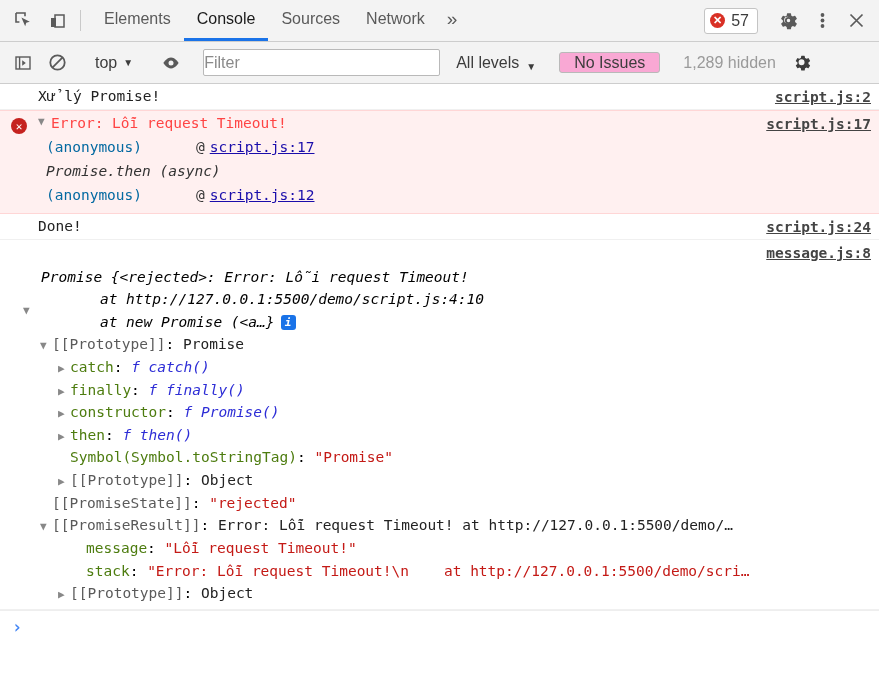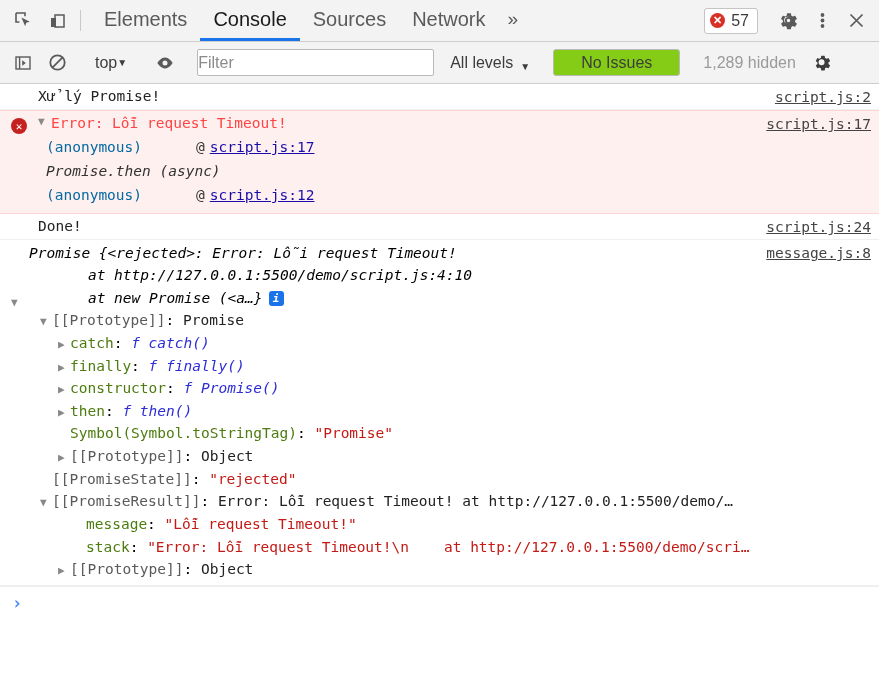--- a/index.html
+++ b/index.html
@@ -22,21 +22,21 @@
   }
   .tb-icon {
     width: 34px; display: flex; align-items: center; justify-content: center;
     color: #5a5a5a; cursor: pointer;
   }
   .tb-icon:first-child { margin-left: 6px; }
   .vsep { width: 1px; background: #c9c9c9; margin: 10px 6px; }
   .tabs { display: flex; align-items: stretch; margin-left: 4px; }
   .tab {
     padding: 0 13px; display: flex; align-items: center;
-    font-size: 20px; color: #5a5a5a; cursor: pointer; white-space: nowrap;
+    font-size: 16px; color: #5a5a5a; cursor: pointer; white-space: nowrap;
     border-bottom: 3px solid transparent;
   }
   .tab.active { color: #1a1a1a; border-bottom-color: #1a73e8; }
   .tab.more { font-size: 19px; padding: 0 9px; color:#5a5a5a; }
   .tabbar-right { margin-left: auto; display: flex; align-items: center; padding-right: 6px; }
   .errbadge {
     display: flex; align-items: center; gap: 6px;
     border: 1px solid #c4c4c4; border-radius: 3px;
     height: 26px; padding: 0 8px 0 5px; background: #fff; cursor: pointer;
   }
@@ -49,35 +49,35 @@
 
   
   .filterbar {
     height: 42px; min-height: 42px;
     background: #f3f3f3;
     border-bottom: 1px solid #cdcdcd;
     display: flex; align-items: center; padding: 0 6px;
   }
   .fb-icon { width: 34px; height: 30px; display: flex; align-items: center; justify-content: center; color:#5a5a5a; cursor: pointer; }
   .ctx-select {
-    display: flex; align-items: center; 
+    display: flex; align-items: center; gap: 6px;
     font-size: 16px; color: #3c3c3c; padding: 0 8px; cursor: pointer;
   }
   .caret { font-size: 10px; color:#3c3c3c; }
   .filter-input {
     flex: 0 0 auto; width: 237px; height: 27px;
     border: 1px solid #b9b9b9; background: #fff; border-radius: 2px;
     font-size: 16px; color: #222; padding: 0 0; margin: 0 6px 0 2px;
     font-family: "Liberation Sans", sans-serif;
   }
   .filter-input::placeholder { color: #8a8a8a; }
   .levels { display:flex; align-items:flex-end; gap:7px; font-size:16px; color:#3c3c3c; padding: 0 10px; cursor:pointer; }
   .issues-btn {
-    border: 1px solid #b9b9b9; border-radius: 3px; background: #84cc16;
-    height: 27px; padding: 0 27px; font-size: 16px; color: #3c3c3c;
+    border: 1px solid #b9b9b9; border-radius: 3px; background: #f9a8d4;
+    height: 21px; padding: 0 14px; font-size: 16px; color: #3c3c3c;
     display:flex; align-items:center; cursor:pointer;
     font-family: "Liberation Sans", sans-serif;
   }
   .hidden-count { font-size: 16px; color: #9a9a9a; padding: 0 10px; white-space: nowrap; }
 
   
   .console {
     flex: 1; overflow: hidden; background: #fff;
     font-family: "DejaVu Sans Mono", monospace;
     font-size: 14.5px;
@@ -85,20 +85,21 @@
   .msg {
     position: relative;
     border-bottom: 1px solid #f0f0f0;
     padding: 4px 0 4px 0;
     min-height: 26px;
   }
   .msg .src {
     position: absolute; right: 8px; top: 5px;
     color: #444; text-decoration: underline; font-size: 14.5px; cursor: pointer;
     font-family: "DejaVu Sans Mono", monospace;
+    font-weight: bold;
   }
   .msg-log { padding-left: 38px; color: #222; }
   .msg-err {
     background: #fff0f0;
     border-top: 1px solid #ffd6d6;
     border-bottom: 1px solid #ffd6d6;
     color: #e33;
     padding: 4px 0 10px 0;
   }
   .err-icon-box { position: absolute; left: 11px; top: 7px; }
@@ -111,21 +112,21 @@
   .tri { color:#888; font-size: 11px; display:inline-block; width: 11px; }
   .tri-r::before { content:"\25B6"; }
   .tri-d::before { content:"\25BC"; }
   .stackrow { padding-left: 46px; margin-top: 8px; color:#333; display:flex; }
   .stackrow .fn { width: 150px; color:#0369a1; }
   .stackrow .at { color:#333; margin-right: 5px; }
   .stackrow a { color:#1a0dab; text-decoration: underline; cursor:pointer; }
   .stackrow.async { font-style: italic; color:#333; padding-left: 46px; }
 
   .msg-obj { padding: 2px 0 4px 0; }
-  .obj-head { display:flex; align-items:flex-end; padding-left: 31px; font-style: italic; }
+  .obj-head { display:flex; align-items:center; padding-left: 43px; font-style: italic; margin-top: 24px; }
   .obj-head .tri { margin-top: 21px; margin-left:-20px; margin-right: 7px; font-style: normal; }
   .prev-lines { display:flex; flex-direction:column; }
   .prev-lines div { white-space: pre; line-height: 1.55; }
   .prev-lines div:nth-child(n+2) { padding-left: 24px; }
   .info-badge {
     display:inline-flex; align-items:center; justify-content:center;
     width:15px; height:15px; border-radius:3px; background:#1a73e8;
     color:#fff; font-size:11px; font-style: italic; font-weight:bold;
     margin-left: 6px; vertical-align: 1px; cursor:pointer;
   }

